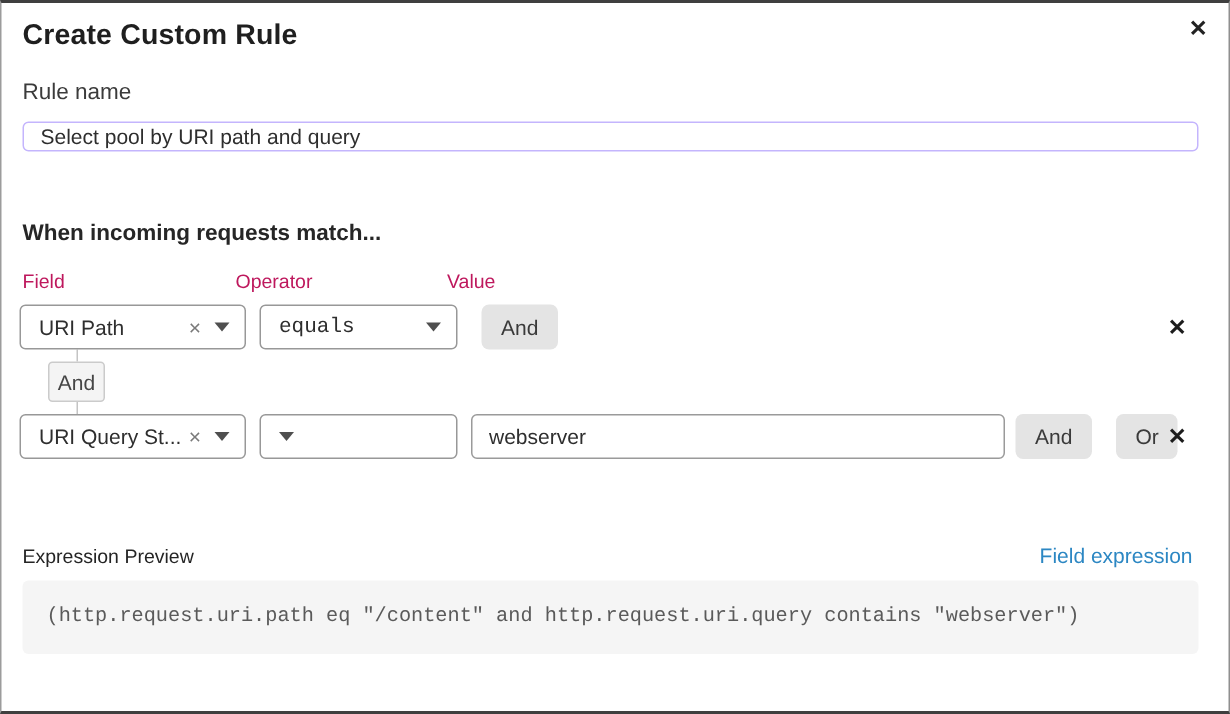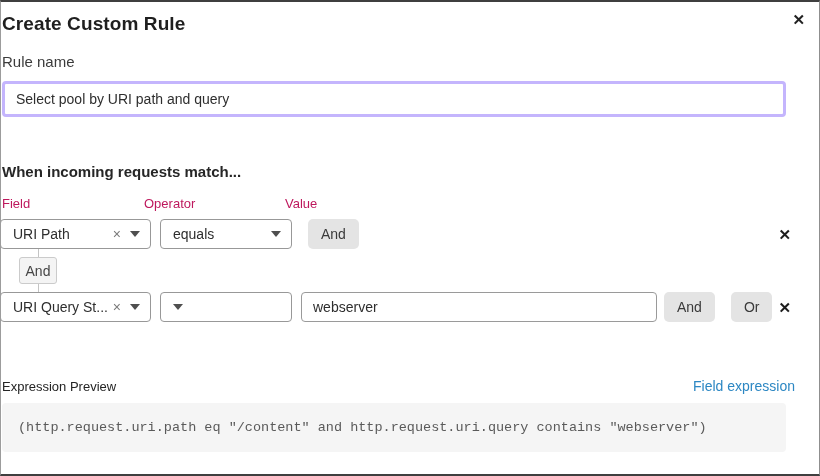--- a/index.html
+++ b/index.html
@@ -7,21 +7,21 @@
   body { font-family: "Liberation Sans", sans-serif; color: #303030; }
 
   .modal {
     position: relative;
     width: 820px; height: 476px;
     background: #fff;
     border-top: 2px solid #3f3f3f;
     border-bottom: 2px solid #3f3f3f;
     border-left: 1px solid #9c9c9c;
     border-right: 1px solid #8f8f8f;
-    padding: 10px 22px 0 1px;
+    padding: 10px 22px 0 14px;
     overflow: hidden;
   }
 
   .modal-title {
     font-size: 19px;
     font-weight: 700;
     color: #1f1f1f;
     line-height: 24px;
     letter-spacing: 0.1px;
   }
@@ -46,22 +46,22 @@
     line-height: 15px;
   }
   .rule-name-hint {
     margin-top: 5px;
     font-size: 14px;
     color: #9b9b9b;
     line-height: 15px;
   }
   .rule-name-input {
     margin-top: 12px;
-    width: 784px; height: 36px;
-    border: 3px solid #c4b5fd;
+    width: 784px; height: 20px;
+    border: 1px solid #c4b5fd;
     border-radius: 4px;
     padding: 0 11px;
     font-size: 14px;
     color: #2e2e2e;
     font-family: "Liberation Sans", sans-serif;
     outline: none;
     background: #fff;
   }
 
   .match-heading {
@@ -98,21 +98,21 @@
     height: 30px;
     border: 1px solid #989898;
     border-radius: 4px;
     background: #fff;
     padding: 0 10px 0 12px;
     font-size: 14px;
     color: #2e2e2e;
     cursor: pointer;
   }
   .dd-field { width: 151px; margin-right: 9px; }
-  .dd-op    { width: 132px; margin-right: 9px; }
+  .dd-op    { width: 132px; margin-right: 9px; font-family: Liberation Mono, monospace; }
   .dd-text  { flex: 1; white-space: nowrap; overflow: hidden; }
   .dd-clear {
     font-size: 14px;
     color: #7a7a7a;
     margin-right: 9px;
     line-height: 1;
     cursor: pointer;
   }
   .dd-caret {
     width: 0; height: 0;

